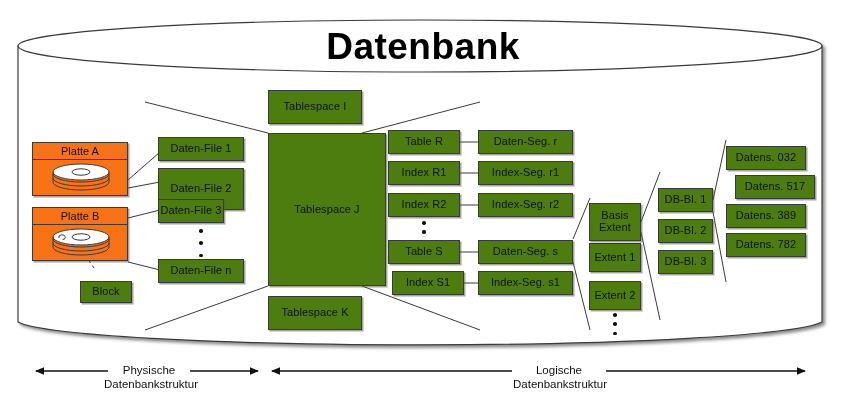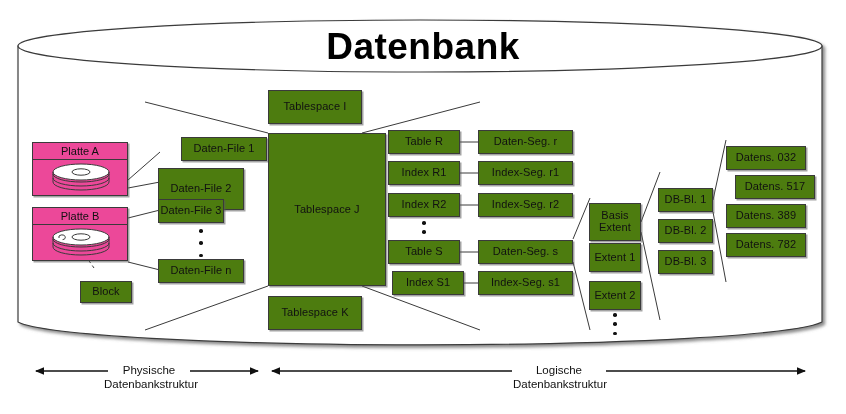--- a/index.html
+++ b/index.html
@@ -15,21 +15,21 @@
        box-shadow:1.5px 1.5px 0 rgba(90,90,90,.55);}
   .lbl.two{flex-direction:column;font-size:11px;}
   .title{position:absolute;left:0;top:26px;width:846px;text-align:center;
          font-size:37px;font-weight:600;color:#000;letter-spacing:.5px;}
   .axlabel{position:absolute;text-align:center;font-size:11.5px;color:#111;
            line-height:1.25;}
   .dots{position:absolute;display:flex;flex-direction:column;
         align-items:center;justify-content:space-between;}
   .dots i{display:block;width:3.5px;height:3.5px;border-radius:50%;
           background:#111;}
-  .platte{position:absolute;box-sizing:border-box;background:#ec4899;
+  .platte{position:absolute;box-sizing:border-box;background:#f97316;
           border:1px solid #3a3a3a;
           box-shadow:1.5px 1.5px 0 rgba(90,90,90,.55);}
   .platte .cap{height:16px;border-bottom:1px solid #3a3a3a;
                display:flex;align-items:center;justify-content:center;
                font-size:11px;color:#111;}
   .platte .body{position:relative;height:calc(100% - 16px);}
 </style>
 </head>
 <body>
 
@@ -125,21 +125,21 @@
           <path d="M26,13 a3.2,2.4 0 1 1 3.6,1.6" fill="#fff"></path>
           <line x1="20" y1="12" x2="20" y2="22"></line>
           <line x1="76" y1="12" x2="76" y2="22"></line>
         </g>
       </svg>
     </div>
   </div>
 
   <div class="lbl" style="left:80px;top:281px;width:52px;height:22px;">Block</div>
 
-  <div class="lbl" style="left:158px;top:137px;width:86px;height:24px;margin-left:23px;">Daten-File 1</div>
+  <div class="lbl" style="left:158px;top:137px;width:86px;height:24px;">Daten-File 1</div>
   <div class="lbl" style="left:158px;top:168px;width:86px;height:42px;">Daten-File 2</div>
   <div class="lbl" style="left:158px;top:199px;width:66px;height:24px;">Daten-File 3</div>
   <div class="dots" style="left:196px;top:229px;width:10px;height:28px;">
     <i></i>
       <i></i>
       <i></i>
   </div>
   <div class="lbl" style="left:158px;top:259px;width:86px;height:24px;">Daten-File n</div>
 
   <div class="lbl" style="left:268px;top:90px;width:94px;height:34px;">Tablespace I</div>

